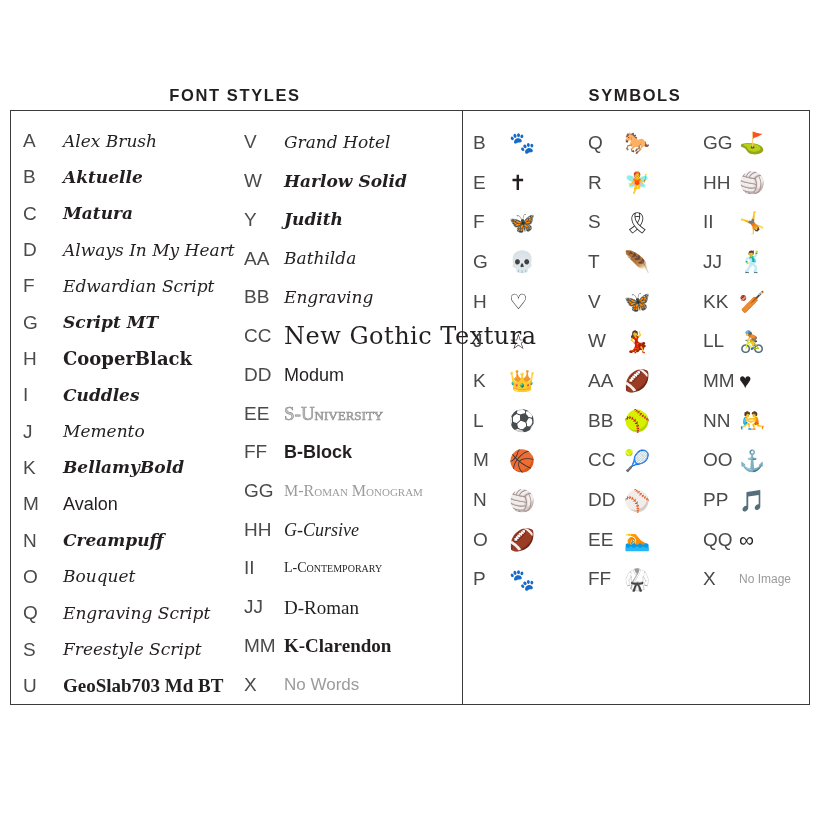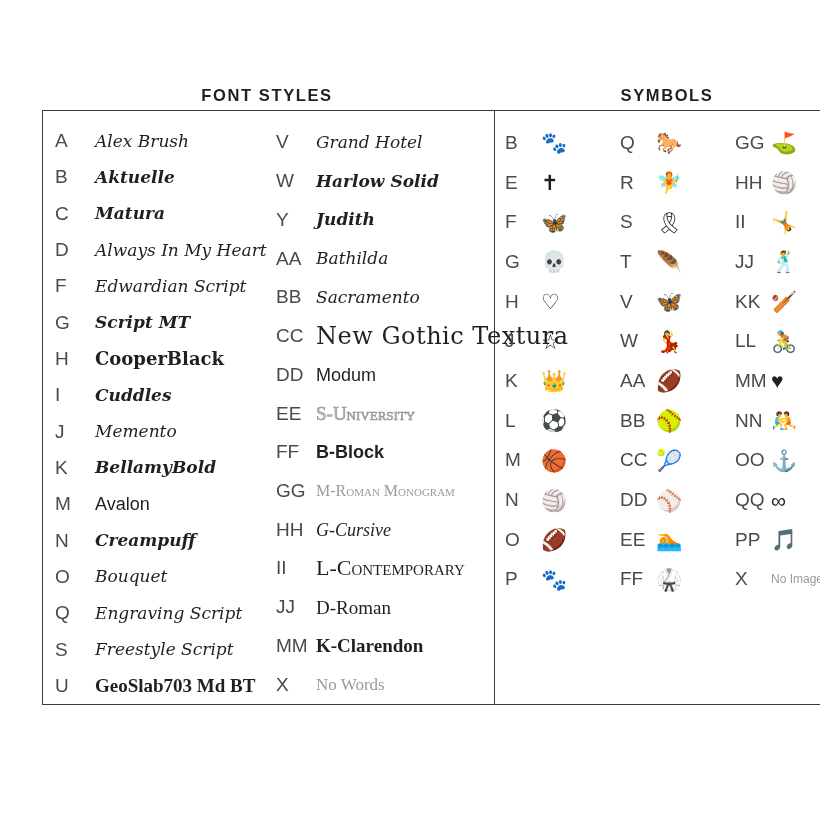--- a/index.html
+++ b/index.html
@@ -9,21 +9,20 @@
     height: 820px;
     background: #ffffff;
     font-family: "Liberation Sans", sans-serif;
     color: #231f20;
   }
   .page {
     position: relative;
     width: 748px;
     height: 820px;
     box-sizing: border-box;
-    margin-left: 32px;
   }
   .headers {
     display: flex;
     position: absolute;
     top: 86px;
     left: 10px;
     width: 800px;
   }
   .hdr {
     font-size: 16.5px;
@@ -86,36 +85,36 @@
   }
   .srow .code { width: 36px; flex: 0 0 36px; font-size: 19px; }
   .glyph {
     font-size: 21px;
     line-height: 1;
     color: #231f20;
   }
   .nowords {
     font-size: 17px;
     color: #9b9b9b;
-    font-family: Liberation Serif, serif;
+    font-family: Liberation Sans, sans-serif;
   }
   .noimage {
     font-size: 12px;
     color: #9b9b9b;
     font-family: "Liberation Sans", sans-serif;
   }
 
   
   .s-script   { font-family: "DejaVu Serif", serif; font-style: italic; font-size: 17px; }
   .s-script-b { font-family: "DejaVu Serif", serif; font-style: italic; font-weight: bold; font-size: 17px; }
   .s-serif    { font-family: "Liberation Serif", serif; font-size: 19px; }
   .s-serif-b  { font-family: "Liberation Serif", serif; font-weight: bold; font-size: 19px; }
   .s-sans     { font-family: "Liberation Sans", sans-serif; font-size: 18px; }
   .s-sans-b   { font-family: "Liberation Sans", sans-serif; font-weight: bold; font-size: 18px; }
-  .s-smallcap { font-family: "Liberation Serif", serif; font-size: 22px; font-variant: small-caps; }
+  .s-smallcap { font-family: "Liberation Serif", serif; font-size: 14px; font-variant: small-caps; }
   .s-smallcap-gray { font-family: "Liberation Serif", serif; font-size: 16px; font-variant: small-caps; color: #9b9b9b; }
   .s-gray-out { font-family: "Liberation Serif", serif; font-size: 19px; font-variant: small-caps; color: #c4c4c4; -webkit-text-stroke: 0.6px #8d8d8d; }
   .s-ital     { font-family: "Liberation Serif", serif; font-style: italic; font-size: 18px; }
   .s-tall     { font-family: "DejaVu Serif", serif; font-size: 24px; letter-spacing: 0.5px; }
   .s-bold-slab{ font-family: "DejaVu Serif", serif; font-weight: bold; font-size: 18px; }
 </style>
 </head>
 <body>
 
 <div class="page">
@@ -207,21 +206,21 @@
         <div class="row">
             <span class="code">Y</span>
             <span class="sample s-script-b">Judith</span>
           </div>
         <div class="row">
             <span class="code">AA</span>
             <span class="sample s-script">Bathilda</span>
           </div>
         <div class="row">
             <span class="code">BB</span>
-            <span class="sample s-script">Sacramento</span>
+            <span class="sample s-script">Engraving</span>
           </div>
         <div class="row">
             <span class="code">CC</span>
             <span class="sample s-tall">New Gothic Textura</span>
           </div>
         <div class="row">
             <span class="code">DD</span>
             <span class="sample s-sans">Modum</span>
           </div>
         <div class="row">
@@ -393,28 +392,28 @@
           </div>
         <div class="row srow">
             <span class="code">NN</span>
             <span class="glyph">🤼</span>
           </div>
         <div class="row srow">
             <span class="code">OO</span>
             <span class="glyph">⚓</span>
           </div>
         <div class="row srow">
+            <span class="code">PP</span>
+            <span class="glyph">🎵</span>
+          </div>
+        <div class="row srow">
             <span class="code">QQ</span>
             <span class="glyph">∞</span>
           </div>
         <div class="row srow">
-            <span class="code">PP</span>
-            <span class="glyph">🎵</span>
-          </div>
-        <div class="row srow">
             <span class="code">X</span>
             <span class="noimage">No Image</span>
           </div>
       </div>
     </div>
 
   </div>
 </div>
 
 </body></html>

